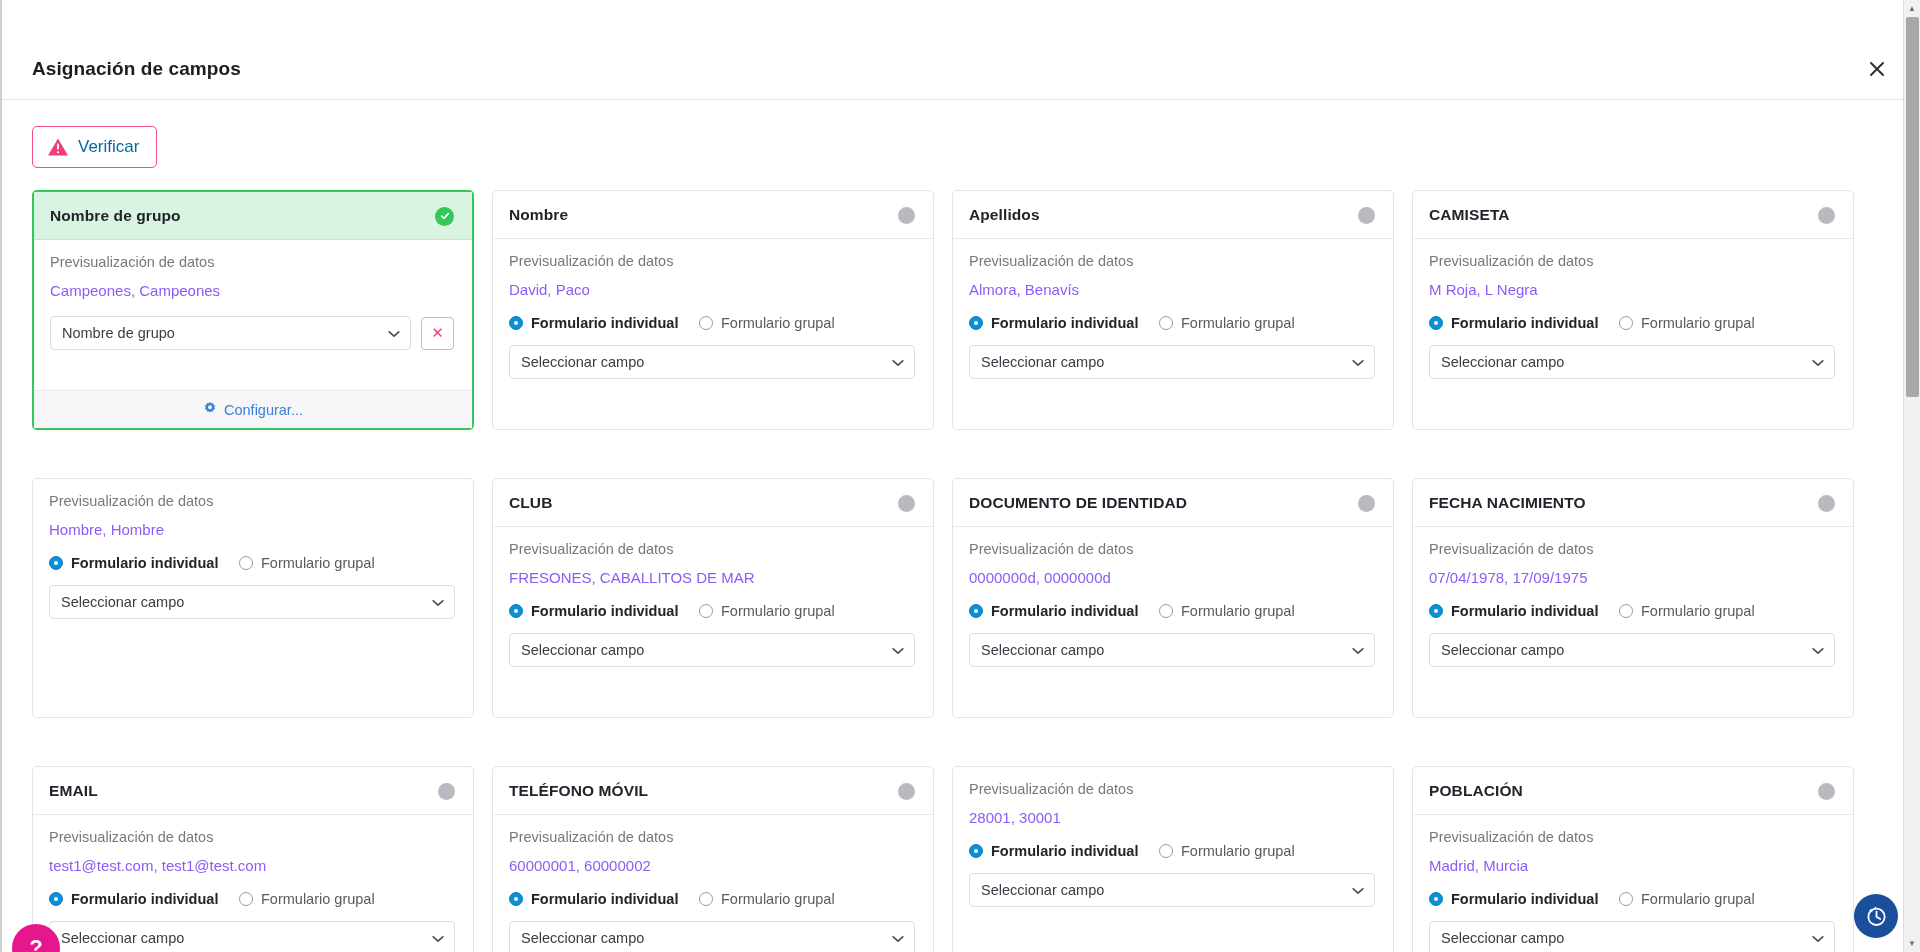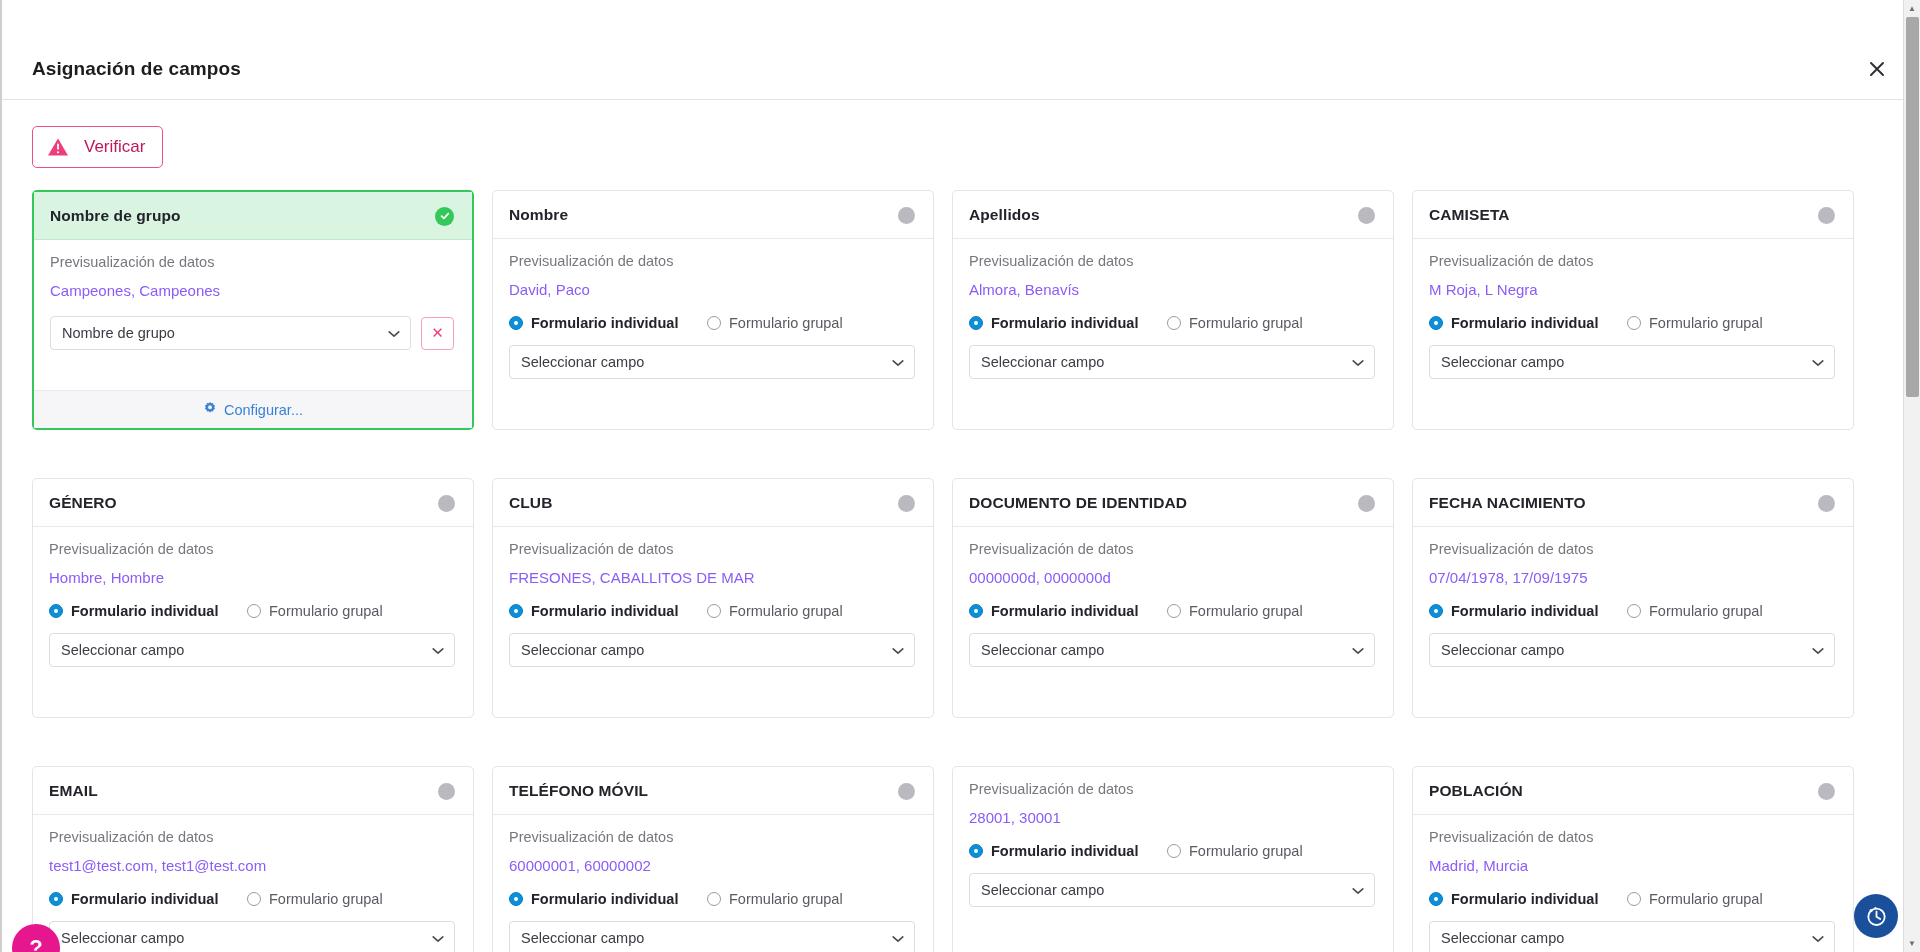--- a/index.html
+++ b/index.html
@@ -49,27 +49,27 @@
     flex: 1 1 auto;
     position: relative;
     background: #ffffff;
     padding: 26px 30px 0 30px;
     overflow: hidden;
   }
 
   .verify-btn {
     display: inline-flex;
     align-items: center;
-    gap: 15px;
+    gap: 9px;
     height: 42px;
     padding: 0 17px 0 14px;
     border: 1px solid #f0507e;
     border-radius: 5px;
     background: #ffffff;
-    color: #be185d;
+    color: #0369a1;
     font-size: 17px;
     font-family: inherit;
     cursor: pointer;
     margin-bottom: 22px;
   }
   .verify-btn .warn-ico { display: block; }
 
   
   .card-grid {
     display: grid;
@@ -140,21 +140,21 @@
     color: #8b5cf6;
     margin-bottom: 17px;
     white-space: nowrap;
     overflow: hidden;
     text-overflow: ellipsis;
   }
 
   .radio-row {
     display: flex;
     align-items: flex-start;
-    gap: 16px;
+    gap: 8px;
     margin-bottom: 14px;
   }
   .radio-opt {
     display: flex;
     align-items: center;
     gap: 8px;
     cursor: pointer;
     font-size: 14.5px;
   }
   .radio-opt.first { width: 182px; }
@@ -420,25 +420,20 @@
               <div class="select">
                 <span class="sel-text">Seleccionar campo</span>
                 <span class="caret"><svg width="12" height="8" viewBox="0 0 12 8">
                     <path d="M1.2 1.8 L6 6.2 L10.8 1.8" fill="none" stroke="#4a4a55" stroke-width="1.6" stroke-linecap="round" stroke-linejoin="round"></path>
                   </svg></span>
               </div>
             </div>
           </div>
         </div>
         <div class="card">
-          <div class="card-head">
-            <div class="card-title">GÉNERO</div>
-            <div class="spacer"></div>
-            <div class="status-dot"></div>
-          </div>
           <div class="card-body">
             <div class="preview-label">Previsualización de datos</div>
             <div class="preview-value">Hombre, Hombre</div>
             <div class="radio-row">
               <label class="radio-opt first on">
                 <span class="radio on"></span>
                 <span class="radio-label">Formulario individual</span>
               </label>
               <label class="radio-opt">
                 <span class="radio"></span>

